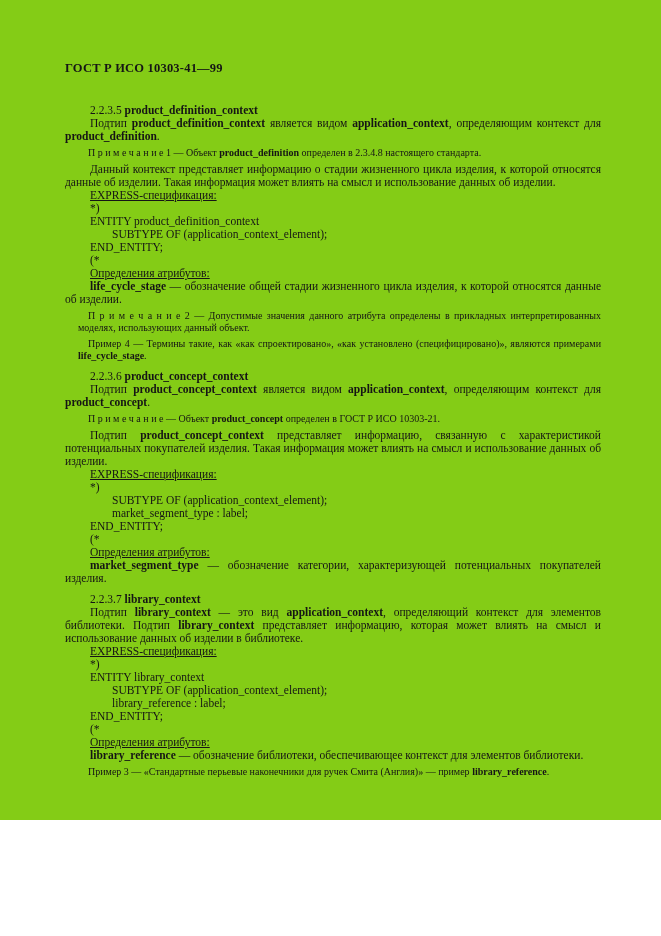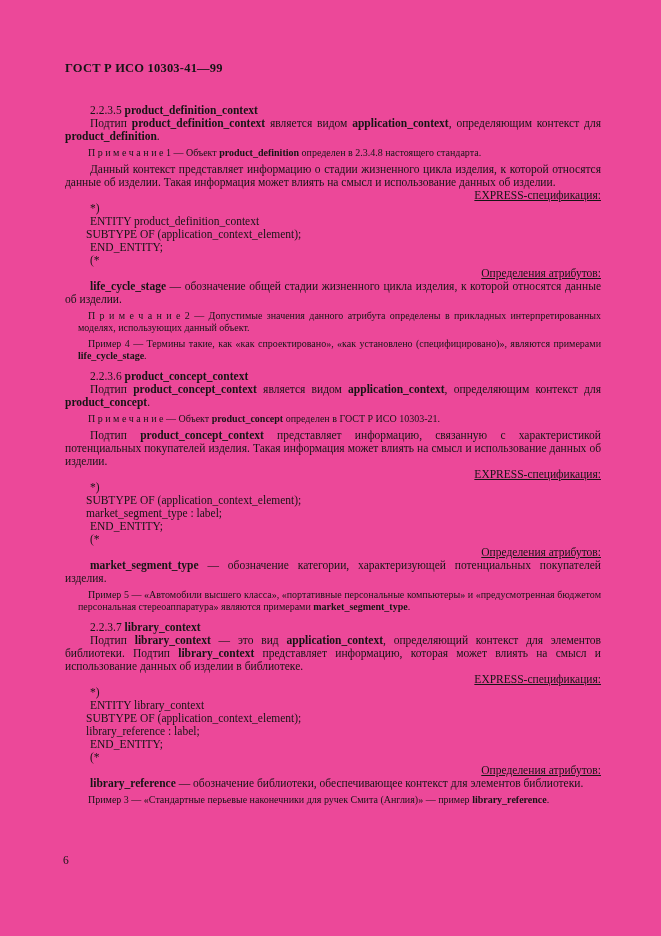--- a/index.html
+++ b/index.html
@@ -1,31 +1,31 @@
 <!DOCTYPE html>
 <html><head>
 <meta charset="utf-8">
 <style>
   * { margin:0; padding:0; box-sizing:border-box; }
   html,body { background:#ffffff; }
   .page {
-    width:661px; height:936px; background:#ec4899; position:relative;
+    width:661px; height:820px; background:#84cc16; position:relative;
     font-family:"Liberation Serif", serif; color:#151515; overflow:hidden;
   }
   .doc-header {
     position:absolute; left:65px; top:61px;
     font-weight:bold; font-size:12.5px; letter-spacing:0.2px; white-space:nowrap;
   }
   .content { position:absolute; left:65px; top:96px; width:536px; }
   .blk { font-size:11.5px; line-height:13px; }
   .heading { text-indent:25px; margin-top:8px; }
   .para { text-indent:25px; text-align:justify; }
-  .label { margin-left:25px;text-align:right; }
+  .label { margin-left:25px; }
   .code { margin-left:25px; white-space:pre; }
-  .code.ind1 { margin-left:21px; }
+  .code.ind1 { margin-left:47px; }
   .note, .example {
     font-size:10px; line-height:12px;
     margin:4px 0 4px 13px; text-indent:10px; text-align:justify;
   }
   .b { font-weight:bold; }
   .u { text-decoration:underline; }
   .page-number { position:absolute; left:63px; top:854px; font-size:11.5px; }
 </style>
 </head>
 <body>
@@ -52,21 +52,20 @@
       <div class="blk note"><span>П р и м е ч а н и е — Объект </span><span class="b">product_concept</span><span> определен в ГОСТ Р ИСО 10303-21.</span></div>
       <div class="blk para"><span>Подтип </span><span class="b">product_concept_context</span><span> представляет информацию, связанную с характеристикой потенциальных покупателей изделия. Такая информация может влиять на смысл и использование данных об изделии.</span></div>
       <div class="blk label"><span class="u">EXPRESS-спецификация:</span></div>
       <div class="blk code"><span>*)</span></div>
       <div class="blk code ind1"><span>SUBTYPE OF (application_context_element);</span></div>
       <div class="blk code ind1"><span>market_segment_type : label;</span></div>
       <div class="blk code"><span>END_ENTITY;</span></div>
       <div class="blk code"><span>(*</span></div>
       <div class="blk label"><span class="u">Определения атрибутов:</span></div>
       <div class="blk para"><span class="b">market_segment_type</span><span> — обозначение категории, характеризующей потенциальных покупателей изделия.</span></div>
-      <div class="blk example"><span>Пример 5 — «Автомобили высшего класса»,  «портативные персональные компьютеры»  и «предусмотренная бюджетом персональная стереоаппаратура» являются примерами </span><span class="b">market_segment_type</span><span>.</span></div>
       <div class="blk heading"><span>2.2.3.7 </span><span class="b">library_context</span></div>
       <div class="blk para"><span>Подтип </span><span class="b">library_context</span><span> — это вид </span><span class="b">application_context</span><span>, определяющий контекст для элементов библиотеки. Подтип </span><span class="b">library_context</span><span> представляет информацию, которая может влиять на смысл и использование данных об изделии в библиотеке.</span></div>
       <div class="blk label"><span class="u">EXPRESS-спецификация:</span></div>
       <div class="blk code"><span>*)</span></div>
       <div class="blk code"><span>ENTITY library_context</span></div>
       <div class="blk code ind1"><span>SUBTYPE OF (application_context_element);</span></div>
       <div class="blk code ind1"><span>library_reference : label;</span></div>
       <div class="blk code"><span>END_ENTITY;</span></div>
       <div class="blk code"><span>(*</span></div>
       <div class="blk label"><span class="u">Определения атрибутов:</span></div>

